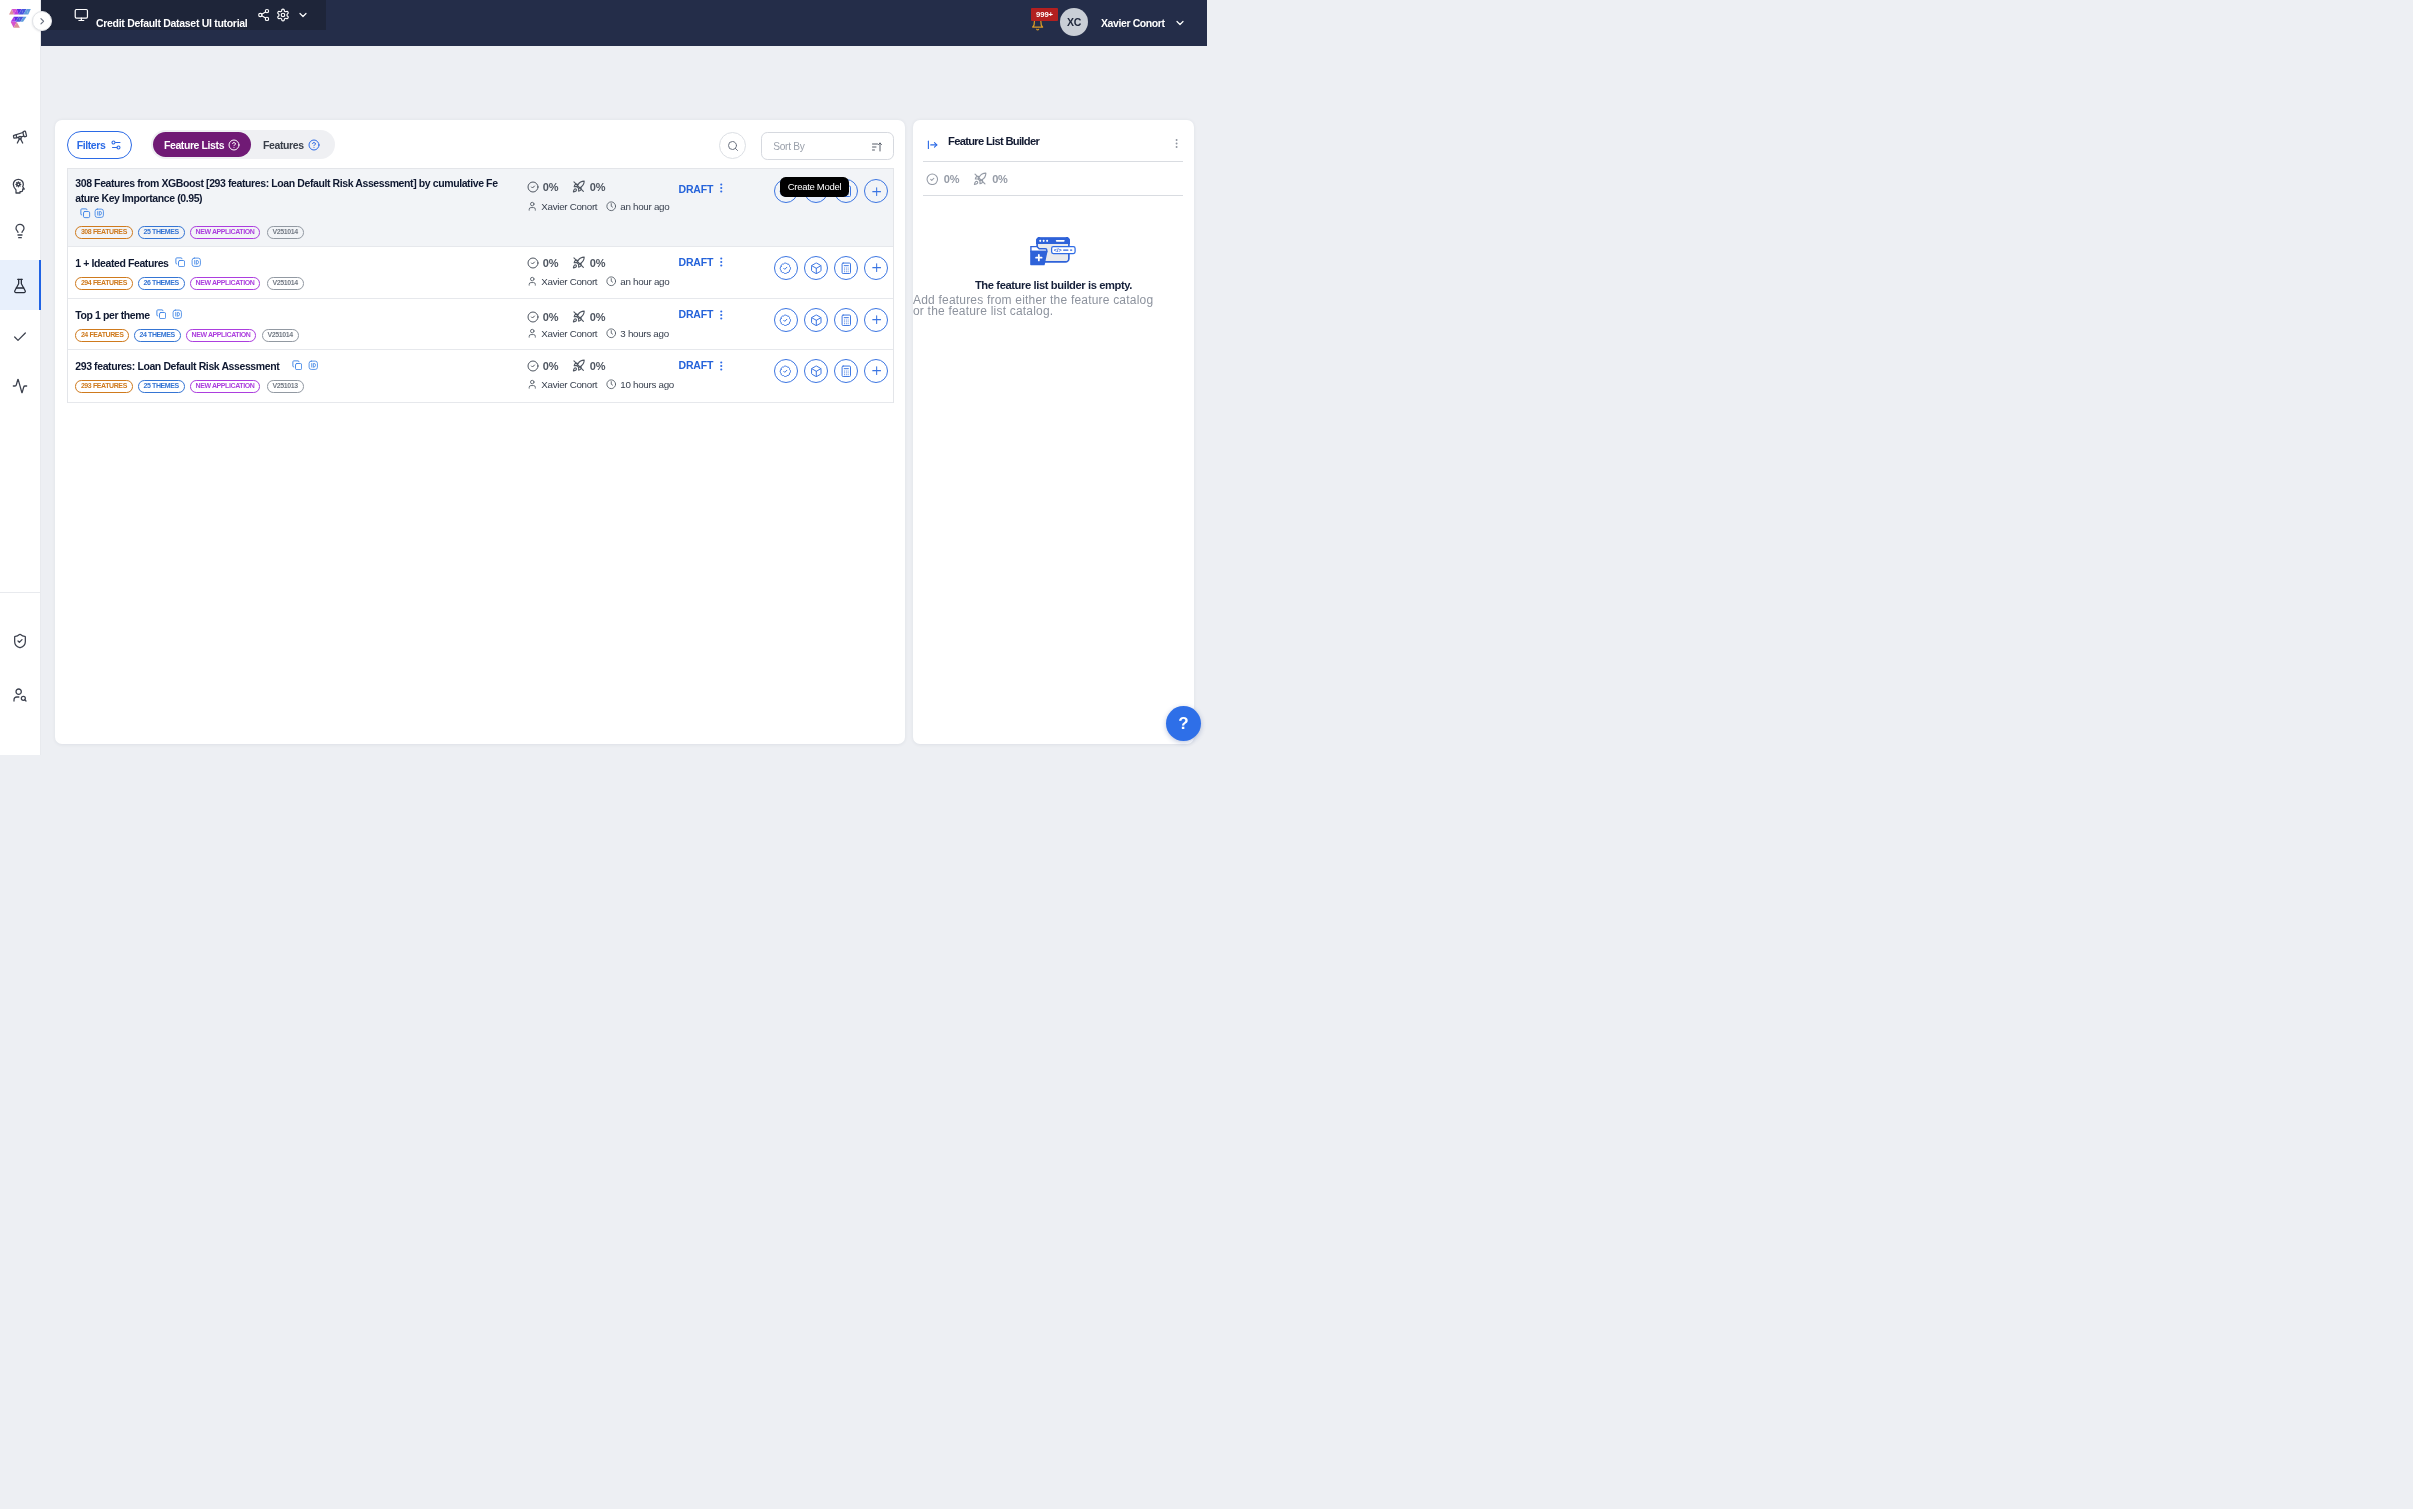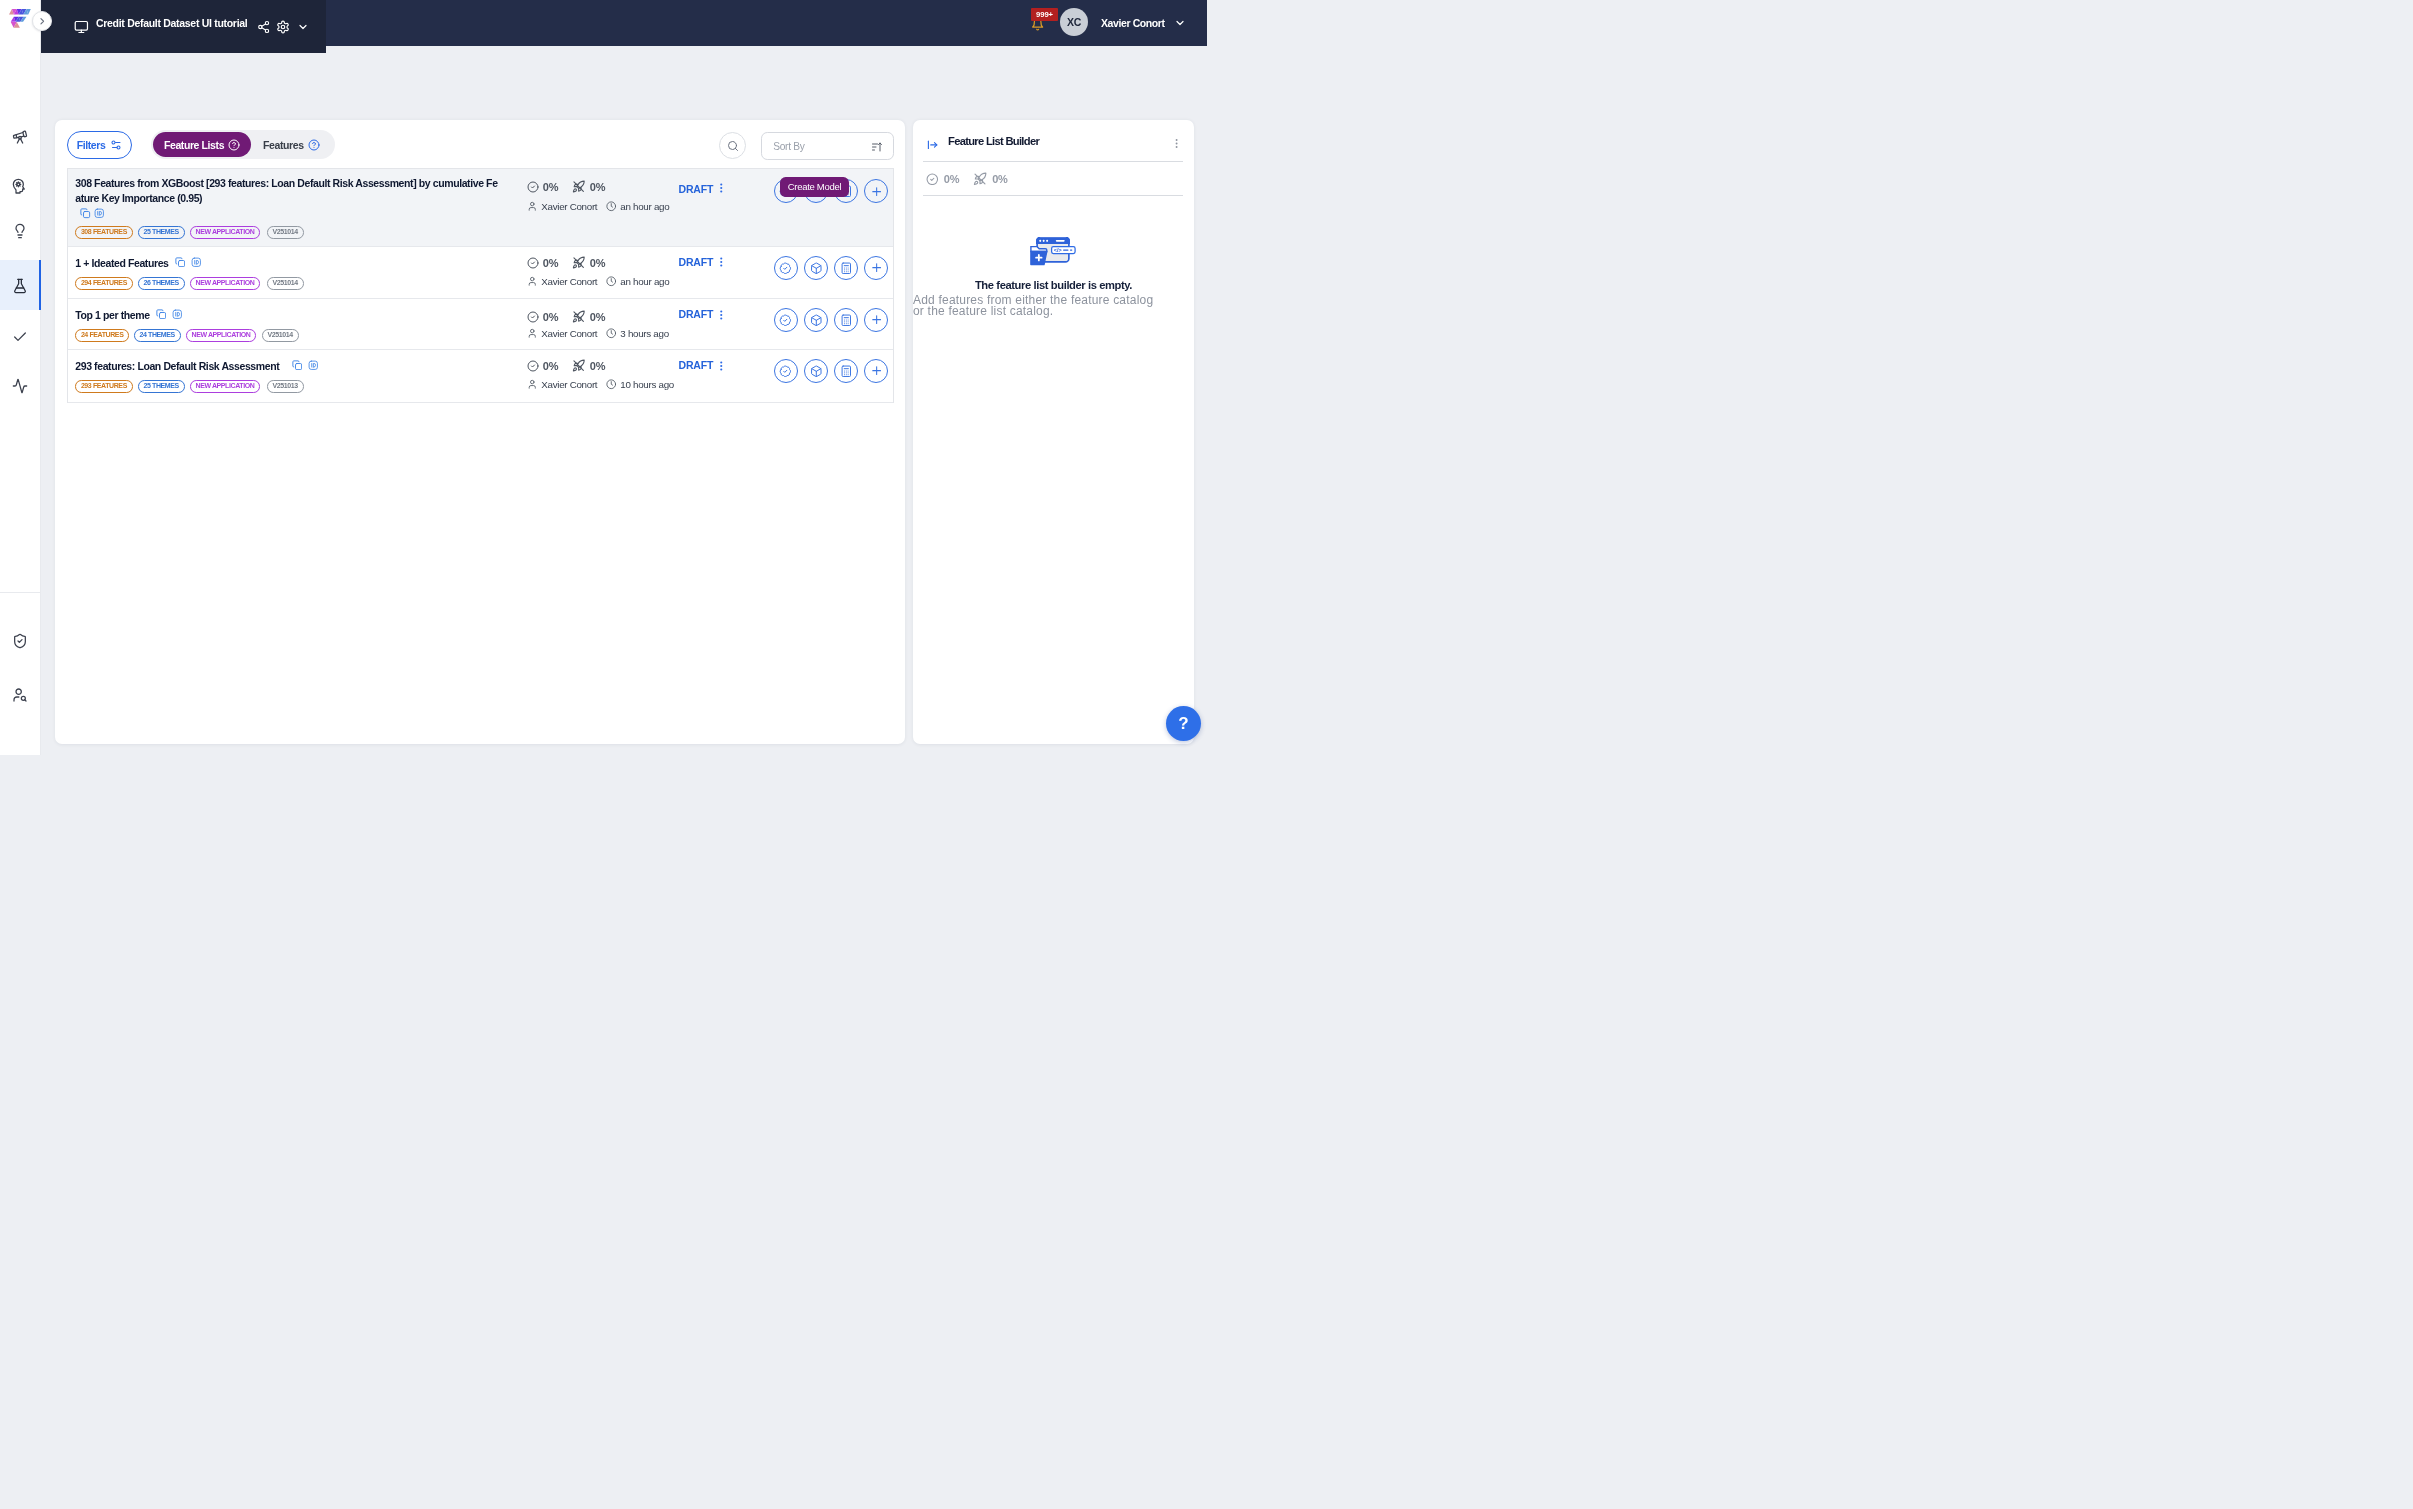--- a/index.html
+++ b/index.html
@@ -3,21 +3,21 @@
 <meta charset="utf-8">
 <style>
 * { margin:0; padding:0; box-sizing:border-box; }
 html,body { width:1207px; height:755px; overflow:hidden; }
 body { font-family:"Liberation Sans", sans-serif; background:#edeff3; position:relative; }
 #root { position:absolute; inset:0; width:1207px; height:755px; }
 .abs { position:absolute; }
 
 
 #topbar { position:absolute; left:41px; top:0; width:1166px; height:46px; background:#242d49; }
-#projbar { position:absolute; left:0; top:0; width:285px; height:53px; background:#1e2539;text-align:center; }
+#projbar { position:absolute; left:0; top:0; width:285px; height:30px; background:#1e2539;text-align:center; }
 #projbar .ttl { position:absolute; left:55px; top:0; height:46px; line-height:46px; color:#fff; font-size:10.5px; font-weight:700; letter-spacing:-0.3px; white-space:nowrap; }
 .tb-ic { position:absolute; top:50%; transform:translateY(-50%); }
 #bell { position:absolute; left:990px; top:17px; }
 #badge999 { position:absolute; left:990px; top:7.7px; width:27px; height:13.3px; background:#b32020; border-radius:1px; color:#fff; font-size:7.7px; font-weight:700; text-align:center; line-height:13.3px; letter-spacing:-0.1px;}
 #avatar { position:absolute; left:1019px; top:8.4px; width:28px; height:28px; border-radius:50%; background:#c9ced6; color:#20283c; font-weight:700; font-size:10.5px; text-align:center; line-height:28px; letter-spacing:-0.2px;}
 #uname { position:absolute; left:1060px; top:0; height:46px; line-height:46px; color:#fff; font-size:10.5px; font-weight:700; letter-spacing:-0.4px;}
 
 #sidebar { position:absolute; left:0; top:0; width:41px; height:755px; background:#fff; border-right:0.7px solid #e8eaee; z-index:5; }
 #logo { position:absolute; left:9px; top:9px; }
 #collapse { position:absolute; left:32px; top:11.2px; width:20.3px; height:20.3px; border-radius:50%; background:#fff; border:0.7px solid #e2e4e8; box-shadow:0 0.7px 2.1px rgba(40,50,70,.14); z-index:6; display:flex; align-items:center; justify-content:center; }
@@ -55,21 +55,21 @@
 .c-or { color:#cf7a1d; border-color:#cf7a1d; }
 .c-bl { color:#3575d4; border-color:#3575d4; }
 .c-pu { color:#ac3ede; border-color:#ac3ede; }
 .c-gr { color:#747b85; border-color:#9299a2; }
 .r1 { position:absolute; font-size:11px; font-weight:700; color:#4e5560; letter-spacing:-0.2px;}
 .r2 { position:absolute; font-size:9.8px; color:#39414f; letter-spacing:-0.3px;}
 .draft { position:absolute; left:611px; color:#2563da; font-weight:700; font-size:10.5px; letter-spacing:-0.2px;}
 .actbtn { position:absolute; width:24px; height:24px; border-radius:50%; border:1.1px solid #3b75e2; display:flex; align-items:center; justify-content:center; background:#fff;}
 .row.hl .actbtn { background:transparent; } .row.hl .actbtn.tint, .actbtn.tint { background:#e7eefb; }
 .actbtn.tint { background:#e9effa; }
-#tooltip { position:absolute; left:725px; top:57px; width:69px; height:20.3px; background:#701a75; border-radius:5.6px; color:#fff; font-size:9.5px; text-align:center; line-height:20.3px; letter-spacing:-0.3px; z-index:3;}
+#tooltip { position:absolute; left:725px; top:57px; width:69px; height:20.3px; background:#000000; border-radius:5.6px; color:#fff; font-size:9.5px; text-align:center; line-height:20.3px; letter-spacing:-0.3px; z-index:3;}
 #tfoot { position:relative; height:31px; background:#f7f8f9; }
 #tfoot .res { position:absolute; left:7px; top:0; line-height:31px; font-size:10.5px; font-weight:700; color:#131b31; letter-spacing:0.2px;}
 #tfoot .rpp { position:absolute; left:621px; top:0; line-height:31px; font-size:10.2px; font-weight:700; color:#131b31; letter-spacing:-0.8px;}
 #selrows { position:absolute; left:694px; top:4.6px; width:55px; height:22px; border:0.7px solid #d4d7dd; border-radius:5.6px; background:#fff; font-size:9.8px; color:#1a2233; padding-left:8.4px; line-height:20.3px; letter-spacing:-0.2px;}
 .pgbtn { position:absolute; top:5.6px; width:19.6px; height:19.6px; border-radius:50%; display:flex; align-items:center; justify-content:center; }
 #pg1 { position:absolute; left:781px; top:5.3px; width:20.3px; height:20.3px; border-radius:50%; background:#2e6fe4; color:#fff; font-size:9.8px; font-weight:700; text-align:center; line-height:20.3px; }
 
 
 #rpanel { position:absolute; left:913px; top:120px; width:281px; height:624px; background:#fff; border-radius:7px; box-shadow:0 0.7px 3.5px rgba(35,45,65,.07); }
 #rphead { position:absolute; left:35px; top:15.4px; font-size:11.2px; font-weight:700; color:#121a31; letter-spacing:-0.7px;}

